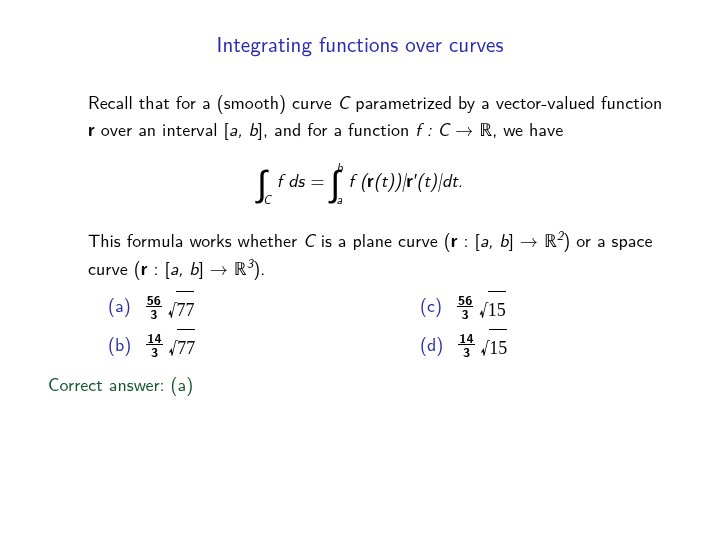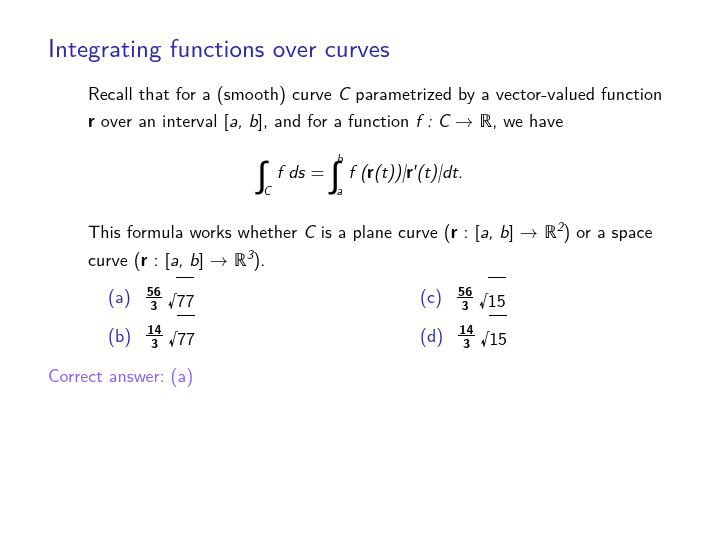--- a/index.html
+++ b/index.html
@@ -11,23 +11,23 @@
     font-size: 18px;
     color: #000;
     background: #fff;
     box-sizing: border-box;
   }
   .slide {
     padding: 28px 48px 28px 48px;
   }
   .title {
     color: #2a2ab0;
-    font-size: 25px;
-    text-align: left;
-    margin-bottom: 14px;
+    font-size: 21px;
+    text-align: center;
+    margin-bottom: 30px;
     font-weight: normal;
   }
   .para {
     line-height: 1.5;
     margin-bottom: 8px;
     margin-left: 40px;
   }
   .it { font-style: italic; }
   .bold { font-weight: bold; }
   .bb { font-family: 'Latin Modern Roman', 'Cambria', serif; }
@@ -86,23 +86,24 @@
   .sqrt {
     display: inline-block;
     vertical-align: middle;
   }
   .sqrt-sym {
     font-style: normal;
   }
   .overline {
     border-top: 1px solid #000;
     padding-top: 8px;
+    font-family: Liberation Serif, serif;
   }
   .answer {
-    color: #8b5cf6;
+    color: #14532d;
     margin-top: 2px;
   }
   .inline-int {
     font-size: 22px;
     font-style: normal;
     vertical-align: middle;
     position: relative;
     top: -2px;
   }
 </style>

